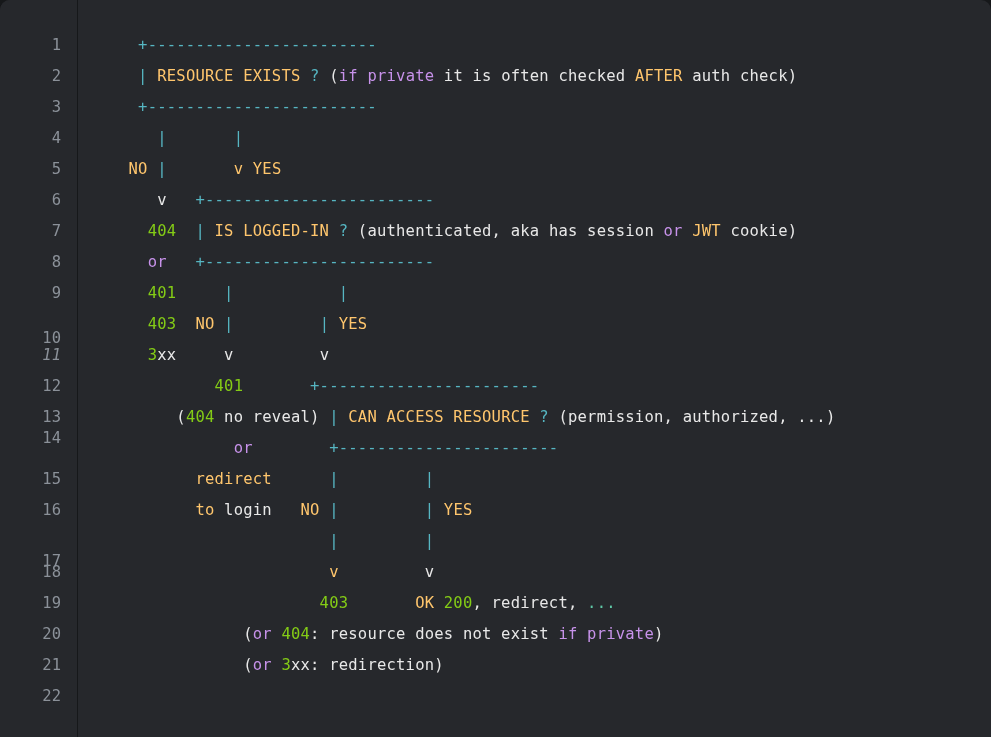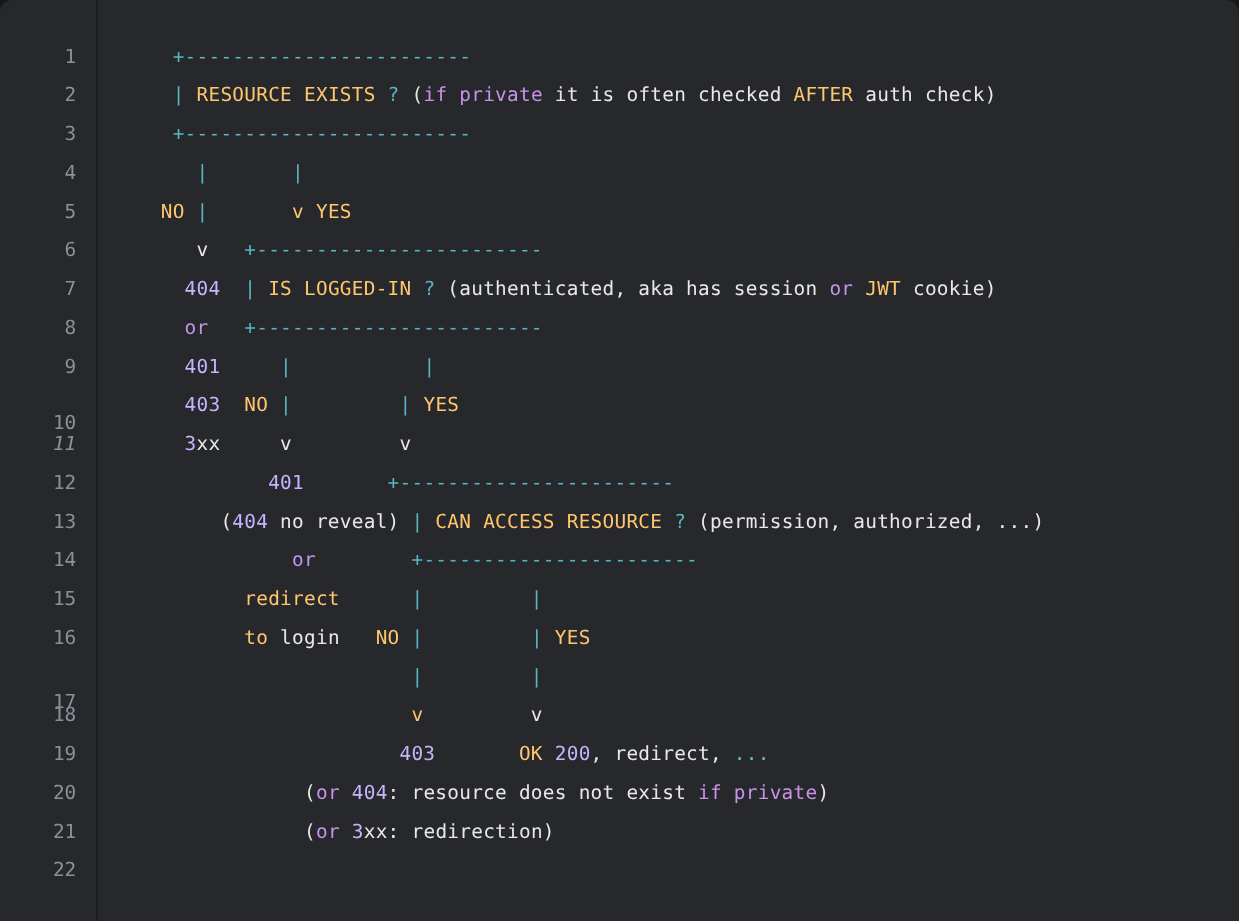--- a/index.html
+++ b/index.html
@@ -60,21 +60,21 @@
     font-size: 15.5px;
     white-space: pre;
     letter-spacing: 0.22px;
     color: #e6e6e6;
   }
   .code-line span { white-space: pre; }
 
   
   .t-plain  { color: #e8e8e8; }
   .t-gold   { color: #ffc66d; }
-  .t-red    { color: #c4b5fd; }
+  .t-red    { color: #84cc16; }
   .t-purple { color: #c792ea; }
   .t-cyan   { color: #56b6c2; }
   .t-green  { color: #5fc9a8; }
 </style>
 </head>
 <body>
 
 <div id="code-block">
 
   <div id="gutter">
@@ -84,21 +84,21 @@
       <div class="ln" style="top: 123px;">4</div>
       <div class="ln" style="top: 154px;">5</div>
       <div class="ln" style="top: 185px;">6</div>
       <div class="ln" style="top: 216px;">7</div>
       <div class="ln" style="top: 247px;">8</div>
       <div class="ln" style="top: 278px;">9</div>
       <div class="ln" style="top: 323px;">10</div>
       <div class="ln" style="top: 340px; font-style: italic;">11</div>
       <div class="ln" style="top: 371px;">12</div>
       <div class="ln" style="top: 402px; margin-left: 47px;">13</div>
-      <div class="ln" style="top: 433px;">14</div>
+      <div class="ln" style="top: 423px;">14</div>
       <div class="ln" style="top: 464px;">15</div>
       <div class="ln" style="top: 495px;">16</div>
       <div class="ln" style="top: 526px; margin-top: 20px;">17</div>
       <div class="ln" style="top: 557px; margin-left: 48px;">18</div>
       <div class="ln" style="top: 588px; padding-left: 36px;">19</div>
       <div class="ln" style="top: 619px;">20</div>
       <div class="ln" style="top: 650px;">21</div>
       <div class="ln" style="top: 681px;">22</div>
     </div>
 

